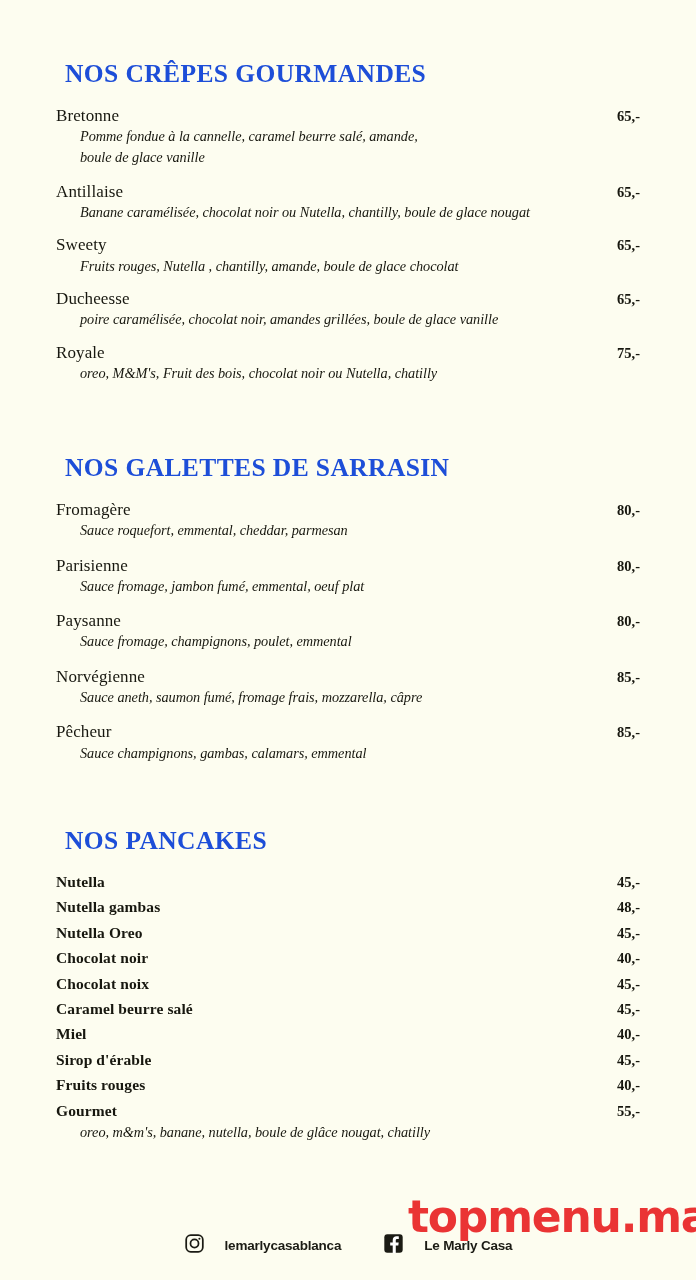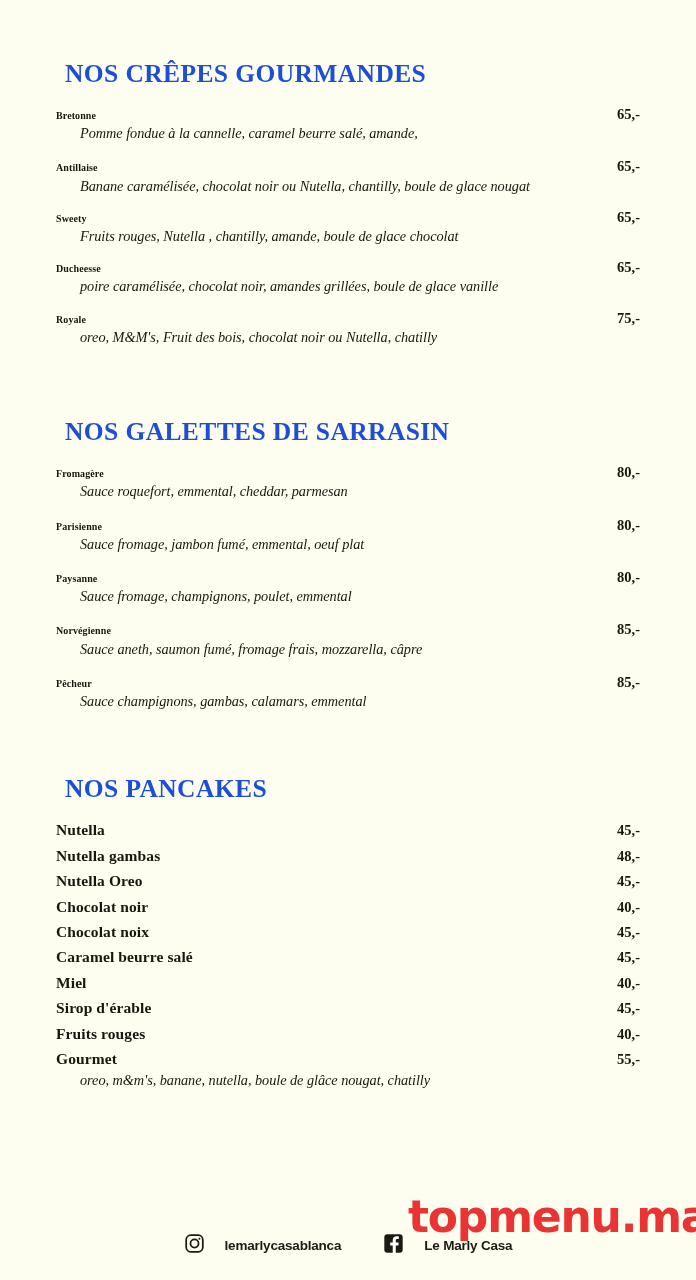--- a/index.html
+++ b/index.html
@@ -45,22 +45,22 @@
 
   
   .item { margin-bottom: 14px; }
   .item:last-child { margin-bottom: 0; }
   .item-head {
     display: flex;
     align-items: baseline;
     justify-content: space-between;
   }
   .item-name {
-    font-size: 10px;
-    font-weight: bold;
+    font-size: 17px;
+    font-weight: normal;
     line-height: 1.25;
     letter-spacing: 0.1px;
     white-space: nowrap;
   }
   .item-price {
     font-size: 14.5px;
     font-weight: bold;
     line-height: 1.25;
     white-space: nowrap;
     text-align: right;
@@ -152,20 +152,21 @@
     <h2 class="section-title">NOS CRÊPES GOURMANDES</h2>
     <div class="items">
 
       <div class="item">
         <div class="item-head">
           <span class="item-name">Bretonne</span>
           <span class="item-price price-col">65,-</span>
         </div>
         <div class="item-desc">
           <span class="line">Pomme fondue à la cannelle, caramel beurre salé, amande,</span>
+          <span class="line">boule de glace vanille</span>
         </div>
       </div>
 
       <div class="item tight">
         <div class="item-head">
           <span class="item-name">Antillaise</span>
           <span class="item-price price-col">65,-</span>
         </div>
         <div class="item-desc">
           <span class="line">Banane caramélisée, chocolat noir ou Nutella, chantilly, boule de glace nougat</span>

